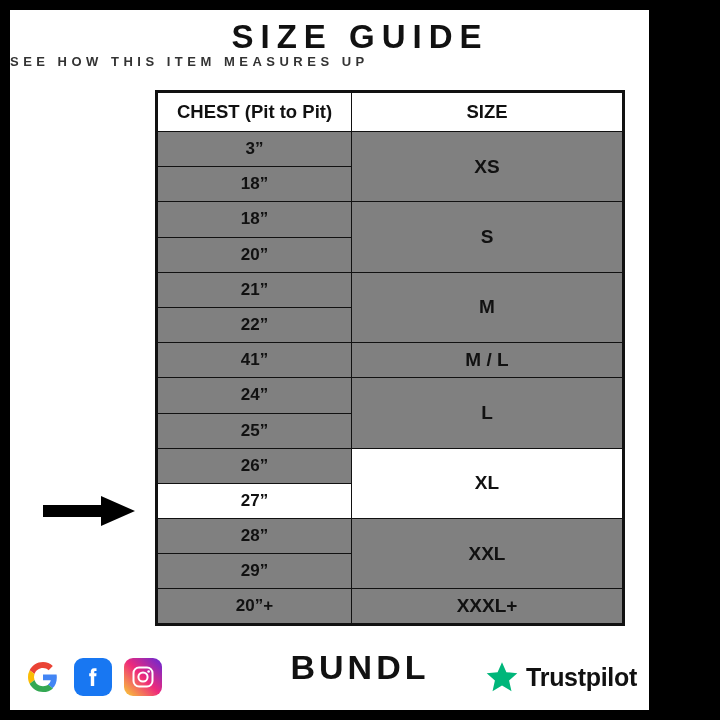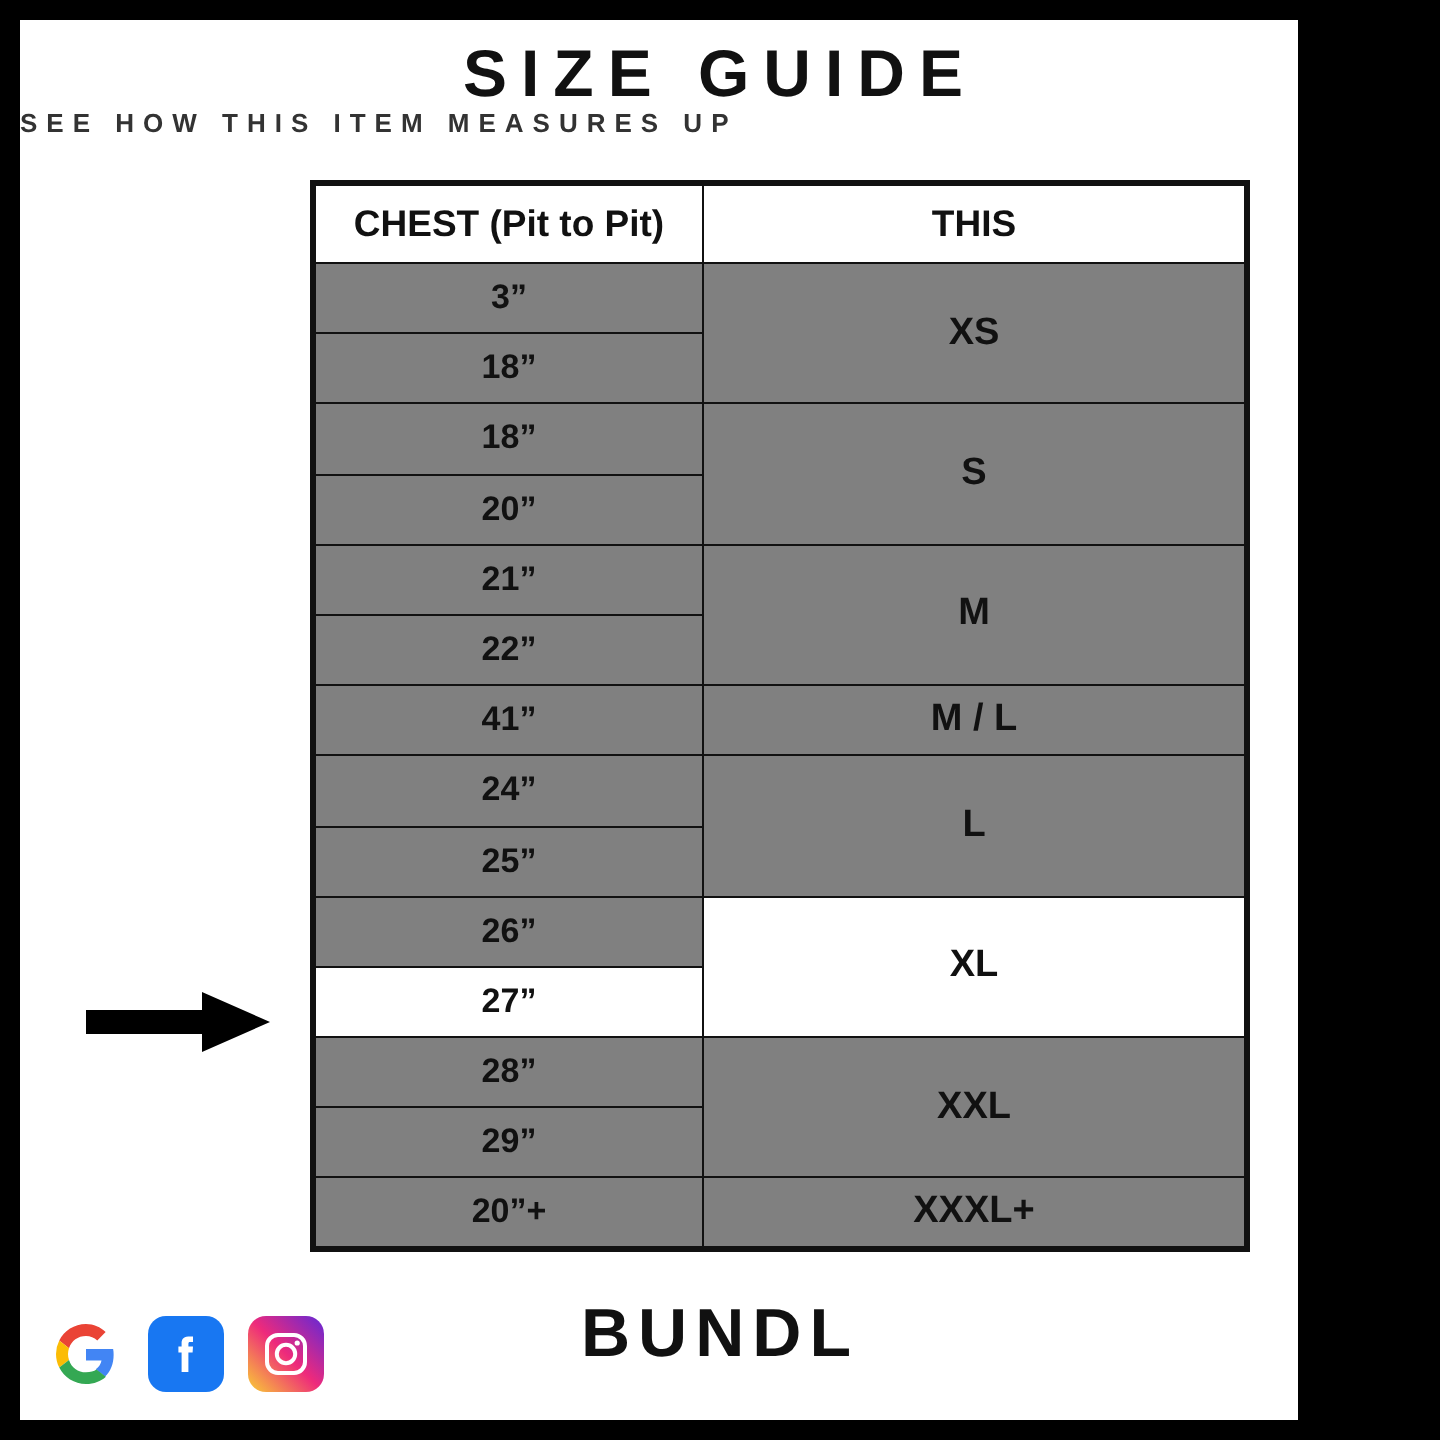--- a/index.html
+++ b/index.html
@@ -139,21 +139,21 @@
   <div class="card">
 
     <div class="title">SIZE GUIDE</div>
     <div class="subtitle">SEE HOW THIS ITEM MEASURES UP</div>
 
     <div class="table-wrap">
       <table class="size-table">
         <tbody id="table-body">
             <tr class="hdr">
               <td class="chest-cell">CHEST (Pit to Pit)</td>
-              <td class="size-cell">THIS</td>
+              <td class="size-cell">SIZE</td>
             </tr>
             <tr>
               <td class="chest-cell grey">3”</td>
               <td class="size-cell grey" rowspan="2">XS</td>
             </tr>
             <tr>
               <td class="chest-cell grey">18”</td>
             </tr>
             <tr>
               <td class="chest-cell grey">18”</td>
@@ -228,15 +228,21 @@
       </div>
       <div class="ic ic-ig">
         <svg width="24" height="24" viewBox="0 0 24 24">
           <rect x="2.5" y="2.5" width="19" height="19" rx="5.5" fill="none" stroke="#fff" stroke-width="2"></rect>
           <circle cx="12" cy="12" r="4.6" fill="none" stroke="#fff" stroke-width="2"></circle>
           <circle cx="17.6" cy="6.5" r="1.3" fill="#fff"></circle>
         </svg>
       </div>
     </div>
 
+    <div class="trustpilot">
+      <svg width="34" height="34" viewBox="0 0 24 24">
+        <polygon points="12,1.5 15.1,8.6 22.8,9.3 17,14.4 18.7,22 12,18 5.3,22 7,14.4 1.2,9.3 8.9,8.6" fill="#00B67A"></polygon>
+      </svg>
+      <span class="tp-text">Trustpilot</span>
+    </div>
 
   </div>
 </div>
 
 </body></html>

